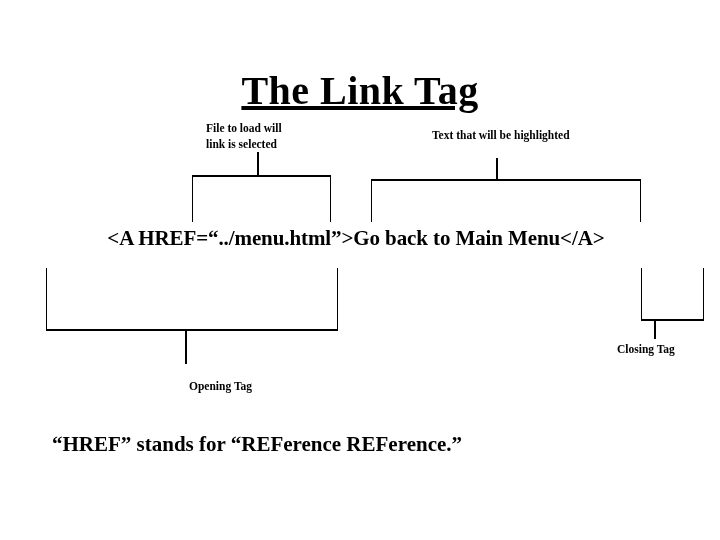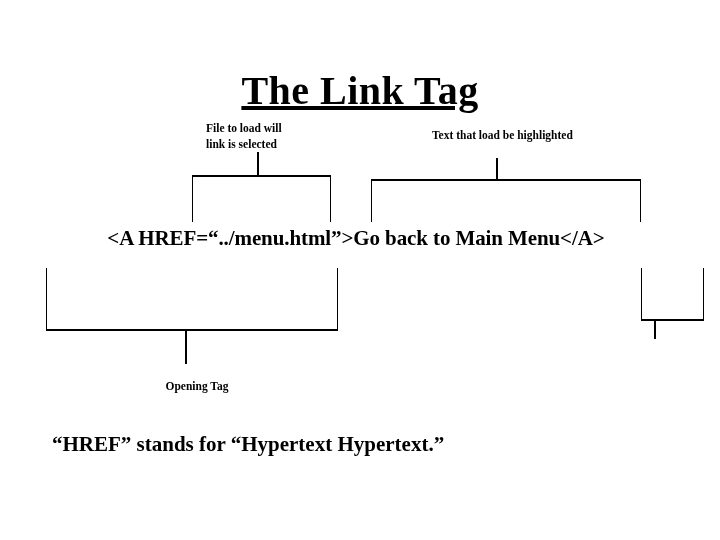--- a/index.html
+++ b/index.html
@@ -62,21 +62,21 @@
   #label-closing-tag {
     left: 617px;
     top: 341px;
     width: 100px;
     text-align: left;
   }
   #label-opening-tag {
     left: 142px;
     top: 378px;
     width: 110px;
-    text-align: center;
+    text-align: right;
   }
   .code-line {
     position: absolute;
     left: 0;
     top: 226px;
     width: 712px;
     text-align: center;
     font-size: 21px;
     font-weight: bold;
     font-family: "Liberation Serif", "DejaVu Serif", serif;
@@ -106,21 +106,21 @@
 </head>
 <body>
 
 <div id="slide">
 
   <div class="title">The Link Tag</div>
 
   <div class="callout" id="label-file-to-load">File to load will
 link is selected</div>
 
-  <div class="callout" id="label-highlighted-text">Text that load be highlighted</div>
+  <div class="callout" id="label-highlighted-text">Text that will be highlighted</div>
 
   <svg class="connectors" viewBox="0 0 720 540">
     <g stroke="#000000" stroke-width="1.6" fill="none" shape-rendering="crispEdges">
 
       <path d="M258,152 L258,176"></path>
       <path d="M192,176 L331,176"></path>
       <path d="M192.5,176 L192.5,222"></path>
       <path d="M330.5,176 L330.5,222"></path>
 
       <path d="M497,158 L497,180"></path>
@@ -135,18 +135,19 @@
 
       <path d="M641.5,268 L641.5,320"></path>
       <path d="M703.5,268 L703.5,320"></path>
       <path d="M641,320 L704,320"></path>
       <path d="M655,320 L655,339"></path>
     </g>
   </svg>
 
   <div class="code-line">&lt;A HREF=“../menu.html”&gt;Go back to Main Menu&lt;/A&gt;</div>
 
+  <div class="callout" id="label-closing-tag">Closing Tag</div>
 
   <div class="callout" id="label-opening-tag">Opening Tag</div>
 
-  <div class="footnote">“HREF” stands for “Hypertext Hypertext.”</div>
+  <div class="footnote">“HREF” stands for “REFerence REFerence.”</div>
 
 </div>
 
 </body></html>

